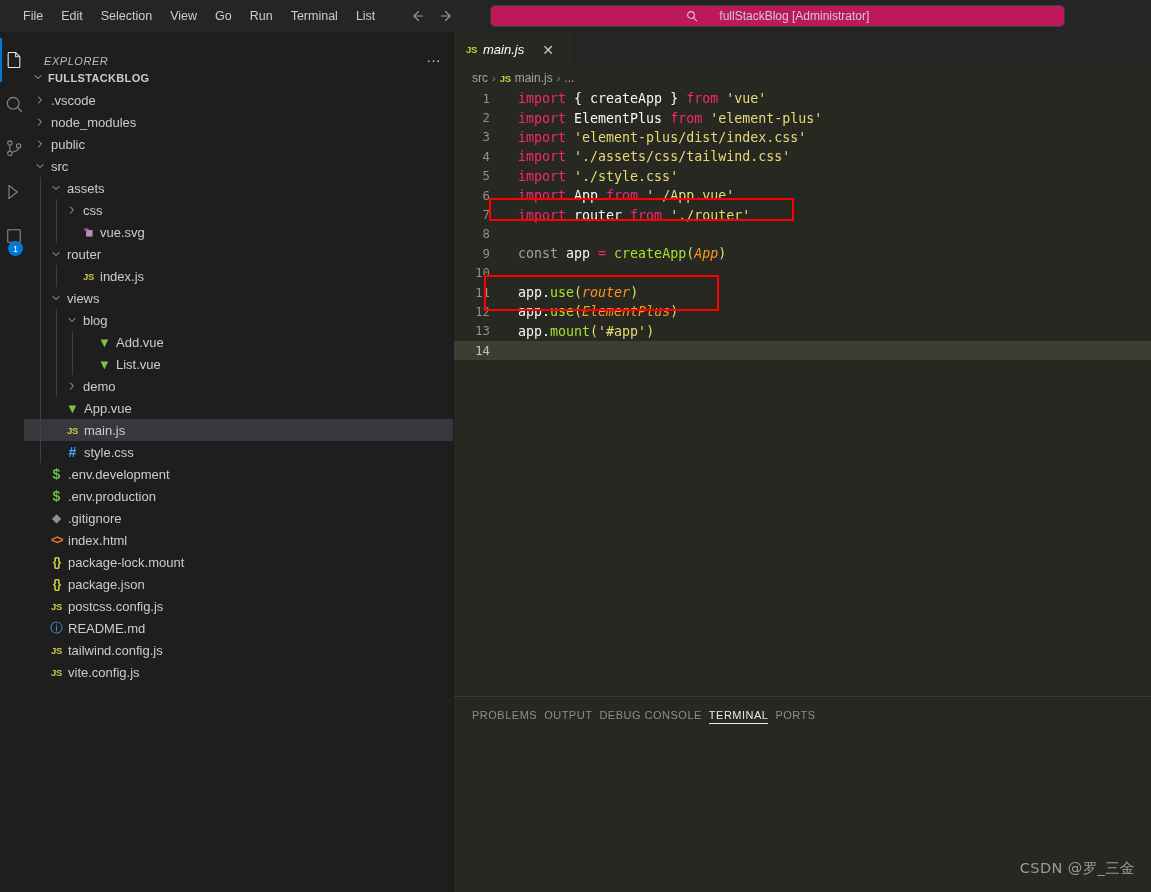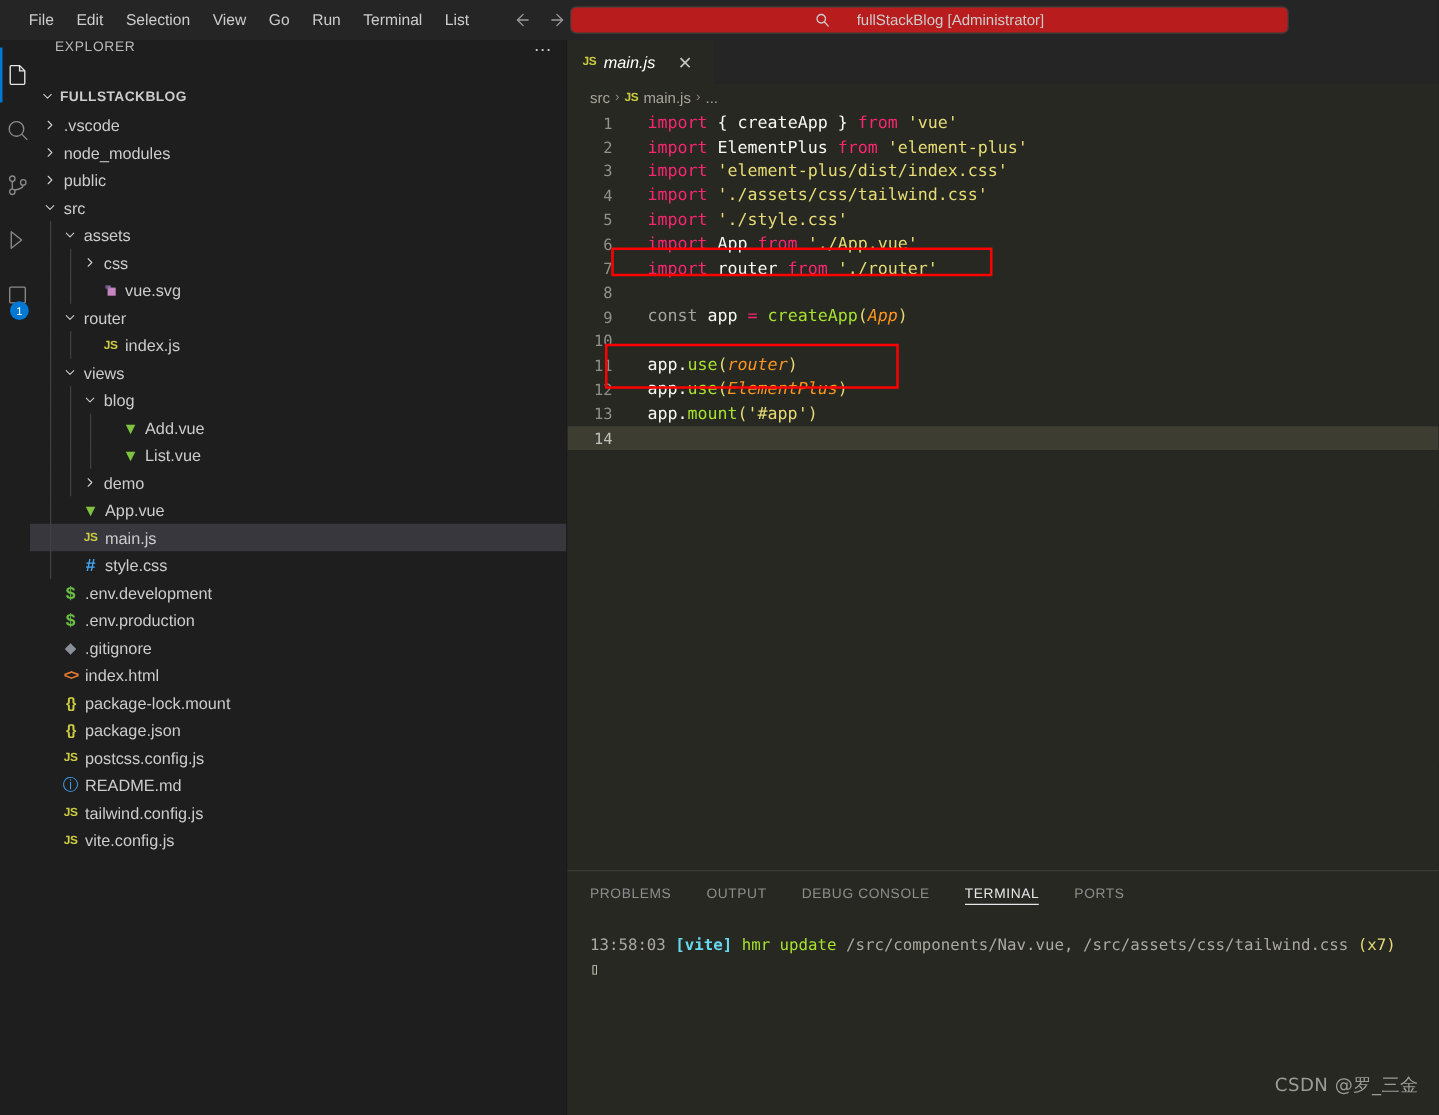--- a/index.html
+++ b/index.html
@@ -20,21 +20,21 @@
   }
   .menu { display:flex; align-items:center; margin-left:14px; }
   .menu-item {
     padding:3px 9px; font-size:12.5px; color:#cccccc; white-space:nowrap;
     border-radius:3px; line-height:16px;
   }
   .navbtns { display:flex; align-items:center; gap:12px; margin-left:24px; }
   .navarrow { width:18px; height:18px; color:#9a9a9a; display:flex; align-items:center; justify-content:center; }
   .navarrow svg { display:block; }
   .qinput {
-    flex:0 0 575px; height:22px; background:#b91c1c;
+    flex:0 0 575px; margin-left:34px; height:22px; background:#be185d;
     border:1px solid #3c3c3c; border-radius:5px; display:flex;
     align-items:center; justify-content:center; gap:21px;
     color:#cccccc; font-size:12px;
   }
   .qinput .mag { width:12px; height:12px; display:block; }
 
   
   .mid { flex:1 1 auto; display:flex; min-height:0; }
 
   
@@ -58,23 +58,23 @@
     display:flex; align-items:center; justify-content:center; padding:0 4px;
     font-family:"Liberation Sans", sans-serif;
   }
 
   
   .sidebar {
     width:430px; flex:0 0 430px; background:#1e1e1e; display:flex; flex-direction:column;
     border-right:1px solid #1b1b1b; overflow:hidden;
   }
   .sb-head {
-    height:35px; flex:0 0 35px; display:flex; align-items:flex-start;
+    height:35px; flex:0 0 35px; display:flex; align-items:flex-end;
     padding:0 10px 0 20px; font-size:11px; letter-spacing:.55px;
-    color:#bbbbbb; text-transform:uppercase;
+    color:#bbbbbb; text-transform:uppercase;font-style:italic;
   }
   .sb-head .dots { margin-left:auto; color:#cccccc; font-size:15px; letter-spacing:1.5px; line-height:10px; padding-bottom:5px;}
   .folder-row {
     height:22px; flex:0 0 22px; display:flex; align-items:center; gap:4px;
     padding-left:8px; font-size:11px; font-weight:bold; color:#cccccc;
     letter-spacing:.35px;
   }
   .tree { flex:1 1 auto; overflow:hidden; padding-top:0; }
   .row {
     height:22px; display:flex; align-items:center; font-size:13px;
@@ -126,21 +126,21 @@
   .br { color:#f8f8f2; }            
   .fn { color:#a6e22e; }            
   .par{ color:#fd971f; font-style:italic; }
   .st { color:#a3a3a3; }
   .y  { color:#e6db74; }
 
   .redbox { position:absolute; border:2px solid #fe0000; pointer-events:none; }
 
   
   .panel { height:196px; flex:0 0 196px; background:#272822; border-top:1px solid #3a3a36; display:flex; flex-direction:column; }
-  .panel-tabs { height:35px; flex:0 0 35px; display:flex; align-items:center; padding-left:18px; gap:28px; }
+  .panel-tabs { height:35px; flex:0 0 35px; display:flex; align-items:center; padding-left:18px; gap:7px; }
   .ptab { font-size:11px; letter-spacing:.5px; color:#8d8d8d; text-transform:uppercase; position:relative; height:35px; display:flex; align-items:center; }
   .ptab.active { color:#e7e7e7; }
   .ptab.active:after { content:""; position:absolute; left:0; right:0; bottom:8px; height:1px; background:#e7e7e7; }
   .term { flex:1 1 auto; padding:14px 0 0 18px; font-family:"DejaVu Sans Mono", monospace; font-size:12.6px; line-height:19px; }
   .t-time { color:#a9a9a0; }
   .t-vite { color:#66d9ef; font-weight:bold; }
   .t-hmr  { color:#a6e22e; }
   .t-path { color:#a9a9a0; }
   .t-x    { color:#e6db74; }
   .t-cursor { color:#cfcfc2; }
@@ -547,22 +547,18 @@
         </div>
 
       <div class="panel">
         <div class="panel-tabs">
           <div class="ptab">PROBLEMS</div>
           <div class="ptab">OUTPUT</div>
           <div class="ptab">DEBUG CONSOLE</div>
           <div class="ptab active">TERMINAL</div>
           <div class="ptab">PORTS</div>
         </div>
-        <div class="term">
-          <div><span class="t-time">13:58:03</span> <span class="t-vite">[vite]</span> <span class="t-hmr">hmr update</span> <span class="t-path">/src/components/Nav.vue, /src/assets/css/tailwind.css</span> <span class="t-x">(x7)</span></div>
-          <div class="t-cursor">▯</div>
-        </div>
       </div>
     </div>
   </div>
 
   <div class="watermark">CSDN @罗_三金</div>
 </div>
 
 </body></html>

